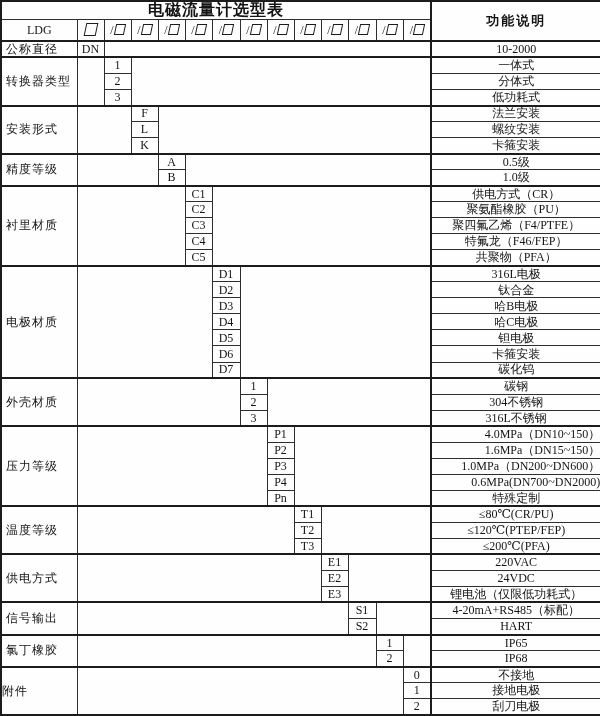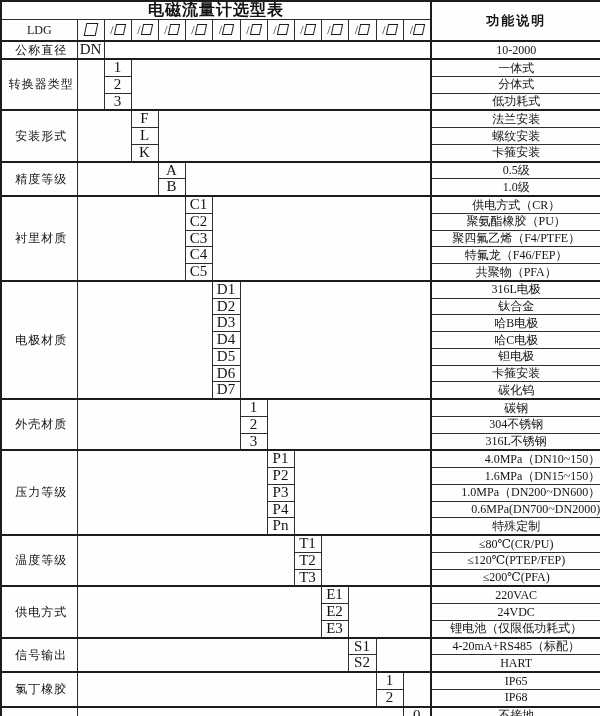--- a/index.html
+++ b/index.html
@@ -6,24 +6,24 @@
   body{width:600px;height:716px;font-family:"Liberation Serif","DejaVu Serif",serif;color:#141414;}
   table.sel{width:600px;height:716px;table-layout:fixed;border-collapse:collapse;border:2px solid #1c1c1c;background:#fefefe;}
   td{border:1px solid #2e2e2e;padding:0;text-align:center;vertical-align:middle;font-size:12px;line-height:1.05;overflow:hidden;white-space:nowrap;}
   tr.trow{height:15px;}
   tr.ldg{height:22px;margin-left:12px;}
   tr.r{height:16px;}
   tr.g > td{border-top:2px solid #1c1c1c;}
   td.title-cell{font-weight:bold;font-size:16px;letter-spacing:1px;}
   td.fn{border-left:2px solid #1c1c1c;}
   td.fn-header{font-weight:bold;font-size:13px;letter-spacing:2px;}
-  td.lbl{text-align:center;padding-left:4px;letter-spacing:1px;}
+  td.lbl{text-align:left;padding-left:4px;letter-spacing:1px;}
   td.lbl-c{text-align:left;padding-left:0;}
   td.ta-l{text-align:right;padding-left:5px;}
-  td.code{font-size:15px;}
+  td.code{font-size:12px;}
   span.bx{display:inline-block;width:8px;height:9px;border:1px solid #1c1c1c;transform:skewX(-12deg);vertical-align:-1px;background:#fff;}
   td.mbox span.bx{width:10px;height:11px;}
   span.sl{margin-right:1px;}
 </style>
 </head>
 <body>
 
 <table class="sel">
 <colgroup>
   <col style="width:76px">

